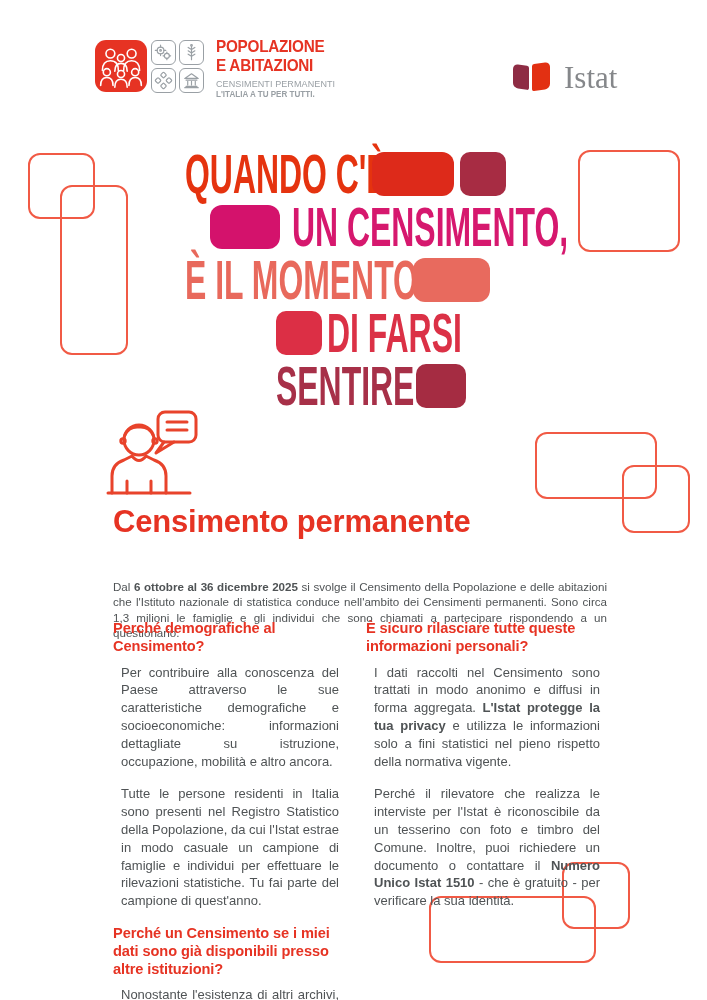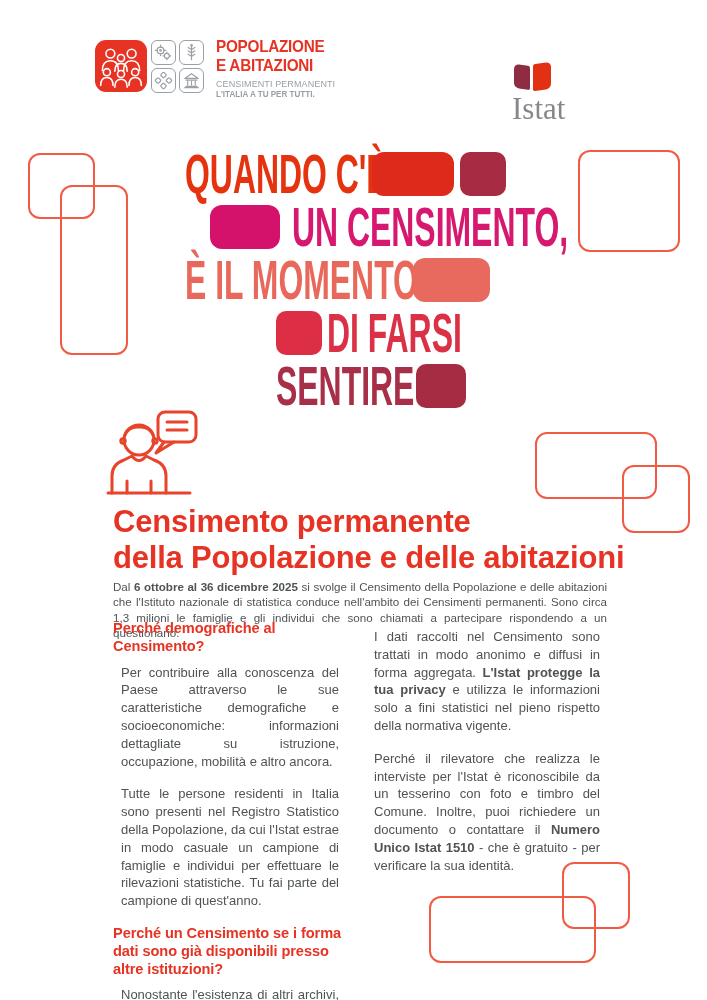--- a/index.html
+++ b/index.html
@@ -33,21 +33,21 @@
     display:flex; align-items:center; justify-content:center;
   }
   .logo-text { position:absolute; left:216px; top:38px; }
   .lt1 { font-size:17px; font-weight:700; color:var(--brand-red,#e63323);
          line-height:1.1; white-space:nowrap; letter-spacing:-0.3px;
          transform:scaleX(0.9); transform-origin:0 0; }
   .lt2 { font-size:9.6px; color:var(--logo-gray,#9aa0a5); margin-top:3px;
          white-space:nowrap; transform:scaleX(0.94); transform-origin:0 0; letter-spacing:0.1px; }
   .lt3 { font-size:8.6px; font-weight:700; color:var(--logo-gray,#9aa0a5);
          white-space:nowrap; transform:scaleX(0.94); transform-origin:0 0; }
-  .istat { position:absolute; left:512px; top:61px; display:flex; align-items:center;flex-direction:column; }
+  .istat { position:absolute; left:512px; top:61px; display:flex; align-items:center; }
   .books { position:relative; width:44px; height:32px; margin-right:8px; }
   .book1 { position:absolute; left:1px; top:4px; width:16px; height:24px;
            background:var(--istat-maroon,#8e2c44); border-radius:5px 2px 2px 5px;
            transform:skewY(8deg); }
   .book2 { position:absolute; left:20px; top:2px; width:18px; height:27px;
            background:var(--istat-red,#e23012); border-radius:2px 5px 5px 2px;
            transform:skewY(-8deg); }
   .istat-text { font-family:"Liberation Serif", serif; font-size:31px;
                 color:var(--istat-gray,#85878a); line-height:1; }
   
@@ -189,41 +189,41 @@
       <path d="M19 29 Q23 20 33 21 Q43 20 47 29"></path>
       <path d="M6 87 L6 70 Q6 58 18 54 L26 50 Q33 59 40 50 L48 54 Q60 58 60 70 L60 87"></path>
       <path d="M21 87 V75"></path>
       <path d="M45 87 V75"></path>
       <path d="M2 87 H84"></path>
     </svg>
   </div>
 
   <div class="content-heading">
     <div>Censimento permanente</div>
-    <div>della Popolazione e delle abitazioni</div>
   </div>
 
   <p class="intro"><span>Dal </span><span style="font-weight: 700;">6 ottobre al 36 dicembre 2025</span><span> si svolge il Censimento della Popolazione e delle abitazioni che l'Istituto nazionale di statistica conduce nell'ambito dei Censimenti permanenti. Sono circa 1,3 milioni le famiglie e gli individui che sono chiamati a partecipare rispondendo a un questionario.</span></p>
 
   <div class="col col-left">
     <div class="qa">
       <h3>Perché demografiche al Censimento?</h3>
       <p><span>Per contribuire alla conoscenza del Paese attraverso le sue caratteristiche demografiche e socioeconomiche: informazioni dettagliate su istruzione, occupazione, mobilità e altro ancora.</span></p>
     </div>
     <div class="qa">
       <p><span>Tutte le persone residenti in Italia sono presenti nel Registro Statistico della Popolazione, da cui l'Istat estrae in modo casuale un campione di famiglie e individui per effettuare le rilevazioni statistiche. Tu fai parte del campione di quest'anno.</span></p>
     </div>
     <div class="qa">
-      <h3>Perché un Censimento se i forma dati sono già disponibili presso altre istituzioni?</h3>
+      <h3>Perché un Censimento se i miei dati sono già disponibili presso altre istituzioni?</h3>
       <p><span>Nonostante l'esistenza di altri archivi, il Censimento è l'unica rilevazione in grado di fornire dati aggiornati, accurati e rappresentativi di tutta la popolazione, dal livello nazionale fino a quello comunale.</span></p>
     </div>
   </div>
 
   <div class="col col-right">
     <div class="qa">
+      <h3>È sicuro rilasciare tutte queste informazioni personali?</h3>
       <p><span>I dati raccolti nel Censimento sono trattati in modo anonimo e diffusi in forma aggregata. </span><span style="font-weight: 700;">L'Istat protegge la tua privacy</span><span> e utilizza le informazioni solo a fini statistici nel pieno rispetto della normativa vigente.</span></p>
     </div>
     <div class="qa">
       <p><span>Perché il rilevatore che realizza le interviste per l'Istat è riconoscibile da un tesserino con foto e timbro del Comune.  Inoltre, puoi richiedere un documento o contattare il </span><span style="font-weight: 700;">Numero Unico Istat 1510</span><span> - che è gratuito - per verificare la sua identità.</span></p>
     </div>
   </div>
 
 </div>
 
 </body></html>

